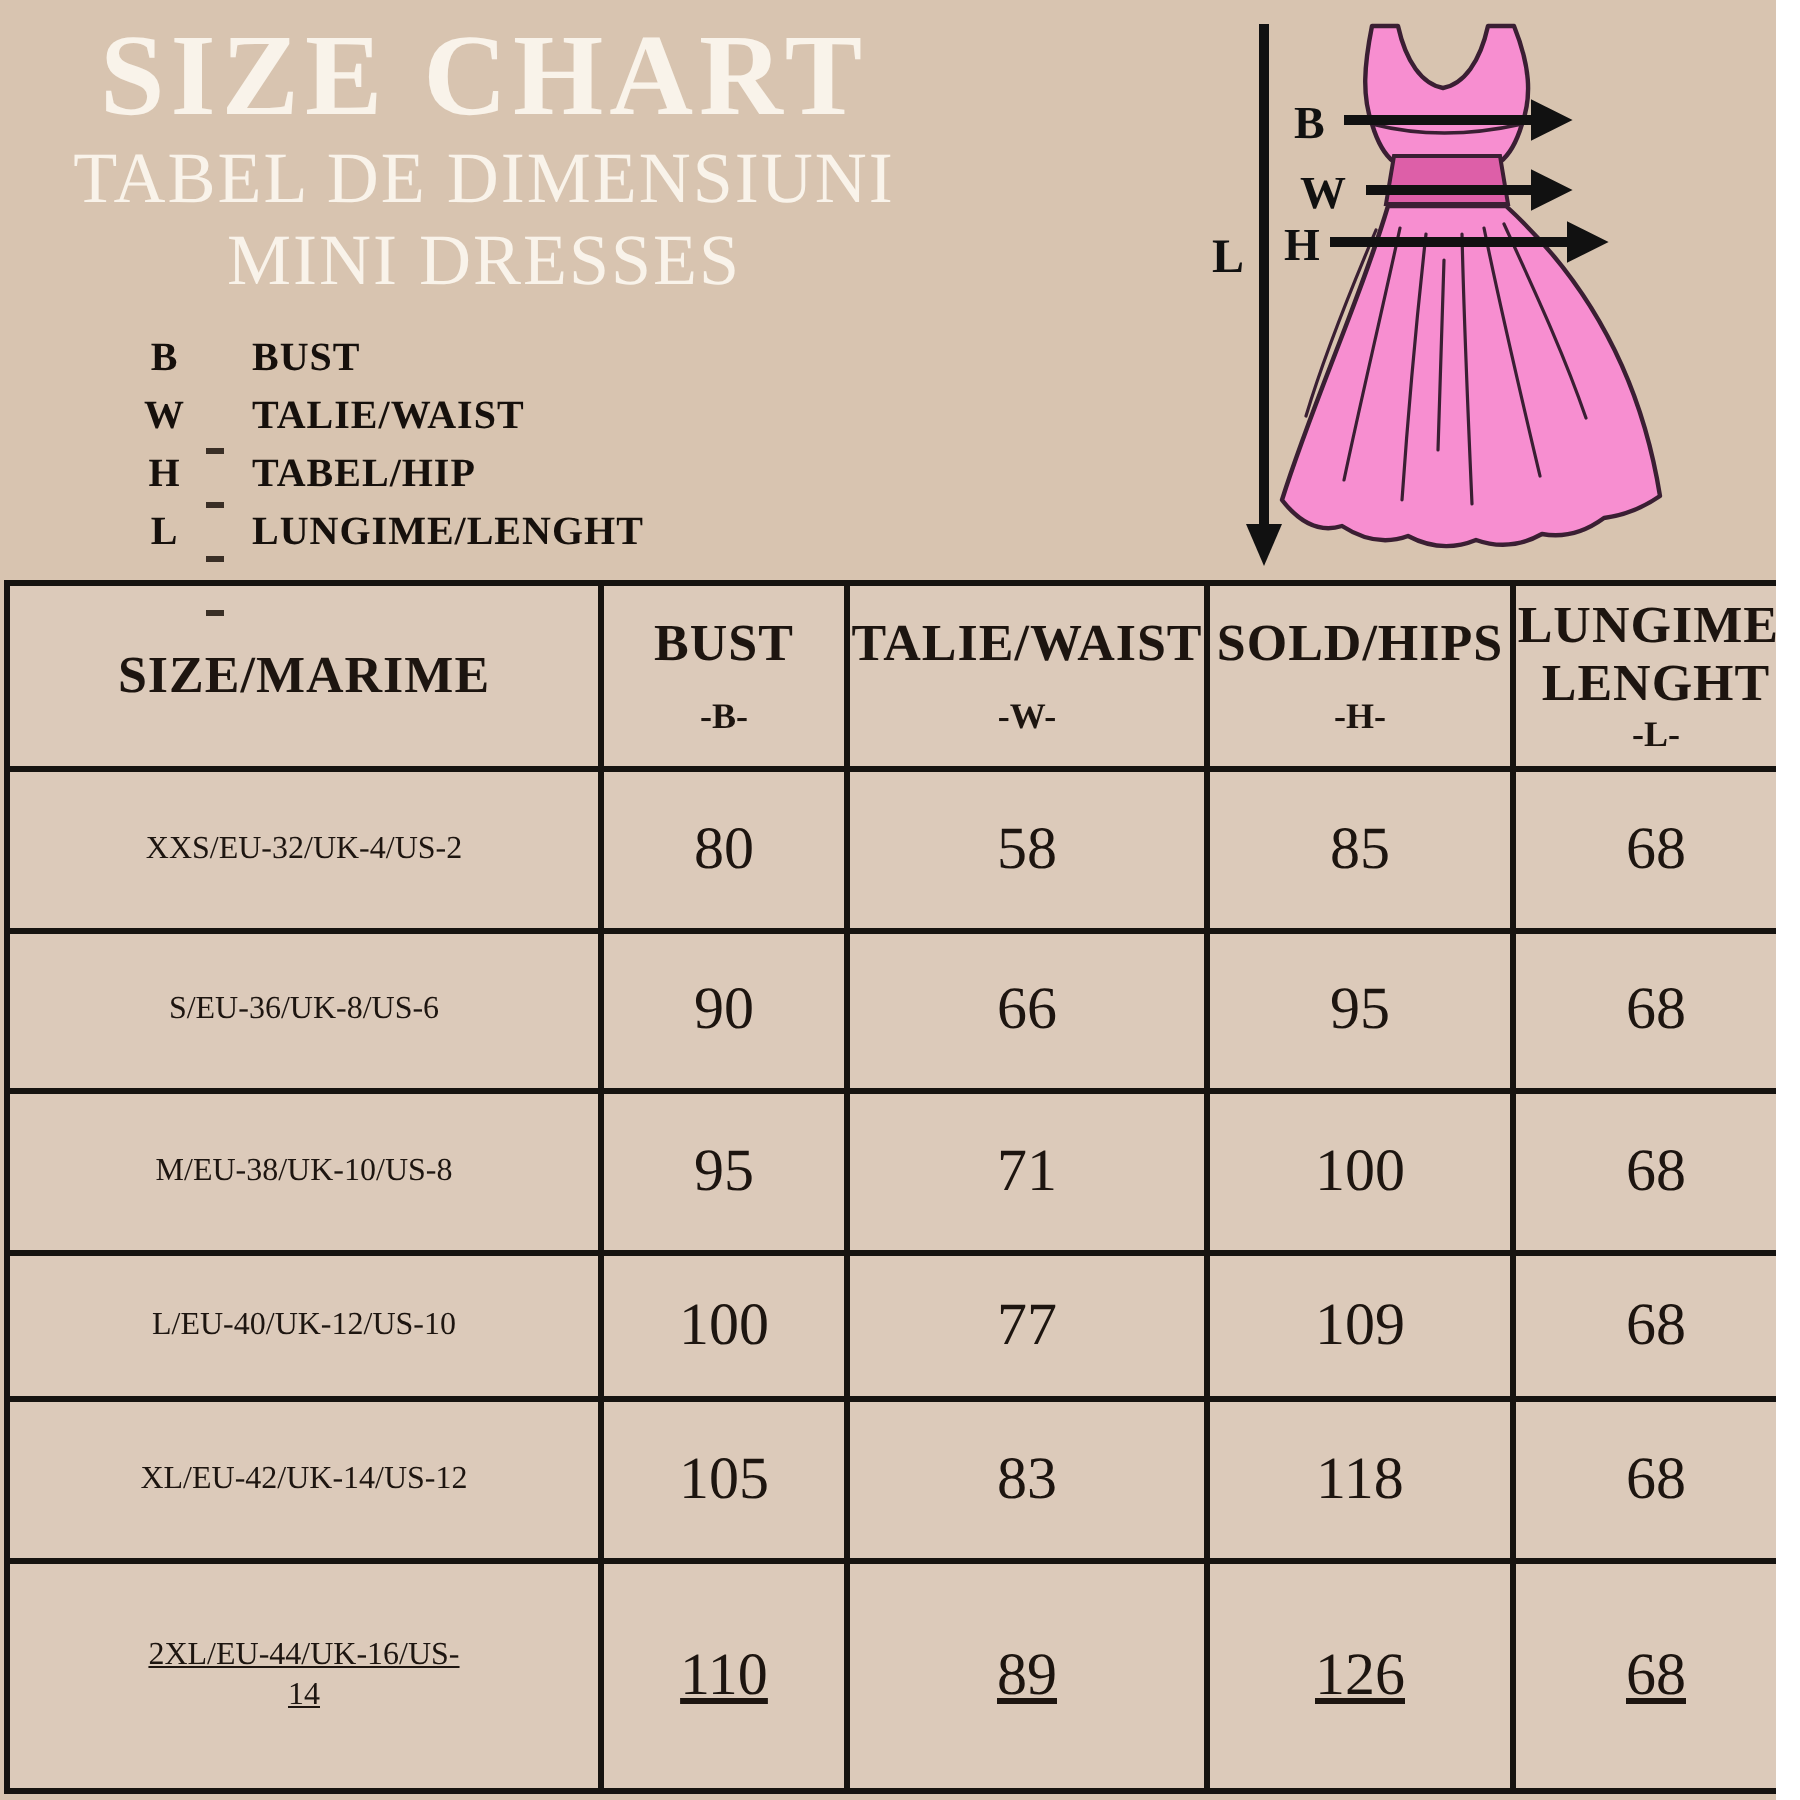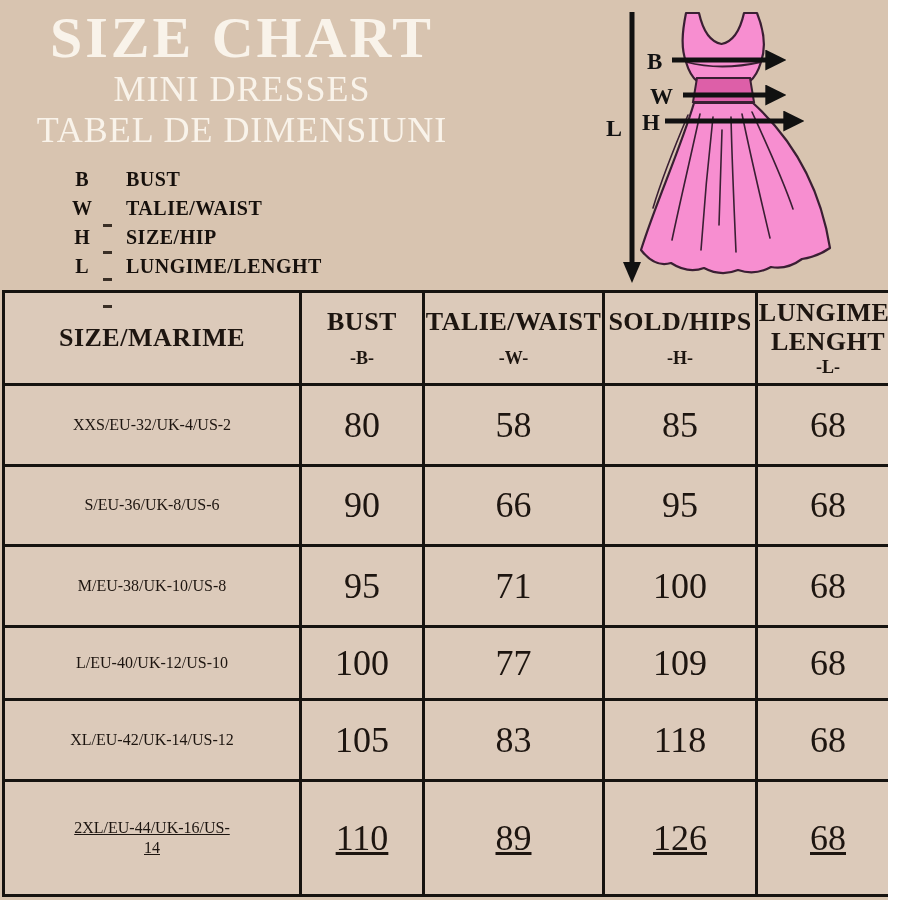--- a/index.html
+++ b/index.html
@@ -39,45 +39,45 @@
   }
   tr.hdr-row { height:93px; }
   tr.rh70 { height:70px; }
   tr.rh64 { height:64px; }
   tr.rh100 { height:100px;text-decoration:underline; }
   .hdr { display:flex; flex-direction:column; align-items:center; justify-content:center; }
   .hdr-main { font-size:26px; font-weight:bold; line-height:1.12; white-space:pre-line; letter-spacing:0.5px; }
   .hdr-sub { font-size:18px; font-weight:bold; margin-top:12px; }
   .hdr.tight .hdr-sub { margin-top:1px; }
   td.size-cell { font-size:16px; white-space:pre-line; line-height:1.25; }
-  td.num-cell { font-size:36px; }
+  td.num-cell { font-size:30px; }
 </style>
 </head>
 <body>
 
 <div class="page">
 
   <header class="title-block">
     <h1 class="title-main">SIZE CHART</h1>
+    <div class="subtitle">TABEL DE DIMENSIUNI</div>
     <div class="subtitle">MINI DRESSES</div>
-    <div class="subtitle">TABEL DE DIMENSIUNI</div>
   </header>
 
   <div class="legend">
     <div class="legend-row">
       <span class="legend-letter">B</span>
       <span class="legend-label">BUST</span>
     </div>
     <div class="legend-row">
       <span class="legend-letter">W</span>
       <span class="legend-label">TALIE/WAIST</span>
     </div>
     <div class="legend-row">
       <span class="legend-letter">H</span>
-      <span class="legend-label">SIZE/HIP</span>
+      <span class="legend-label">TABEL/HIP</span>
     </div>
     <div class="legend-row">
       <span class="legend-letter">L</span>
       <span class="legend-label">LUNGIME/LENGHT</span>
     </div>
   </div>
 
   <div class="dashes">
     <span class="dash"></span>
     <span class="dash"></span>

